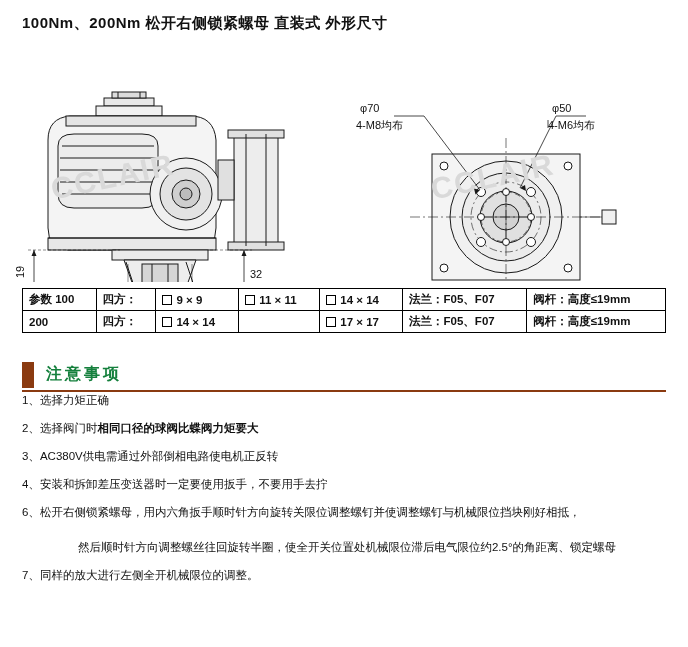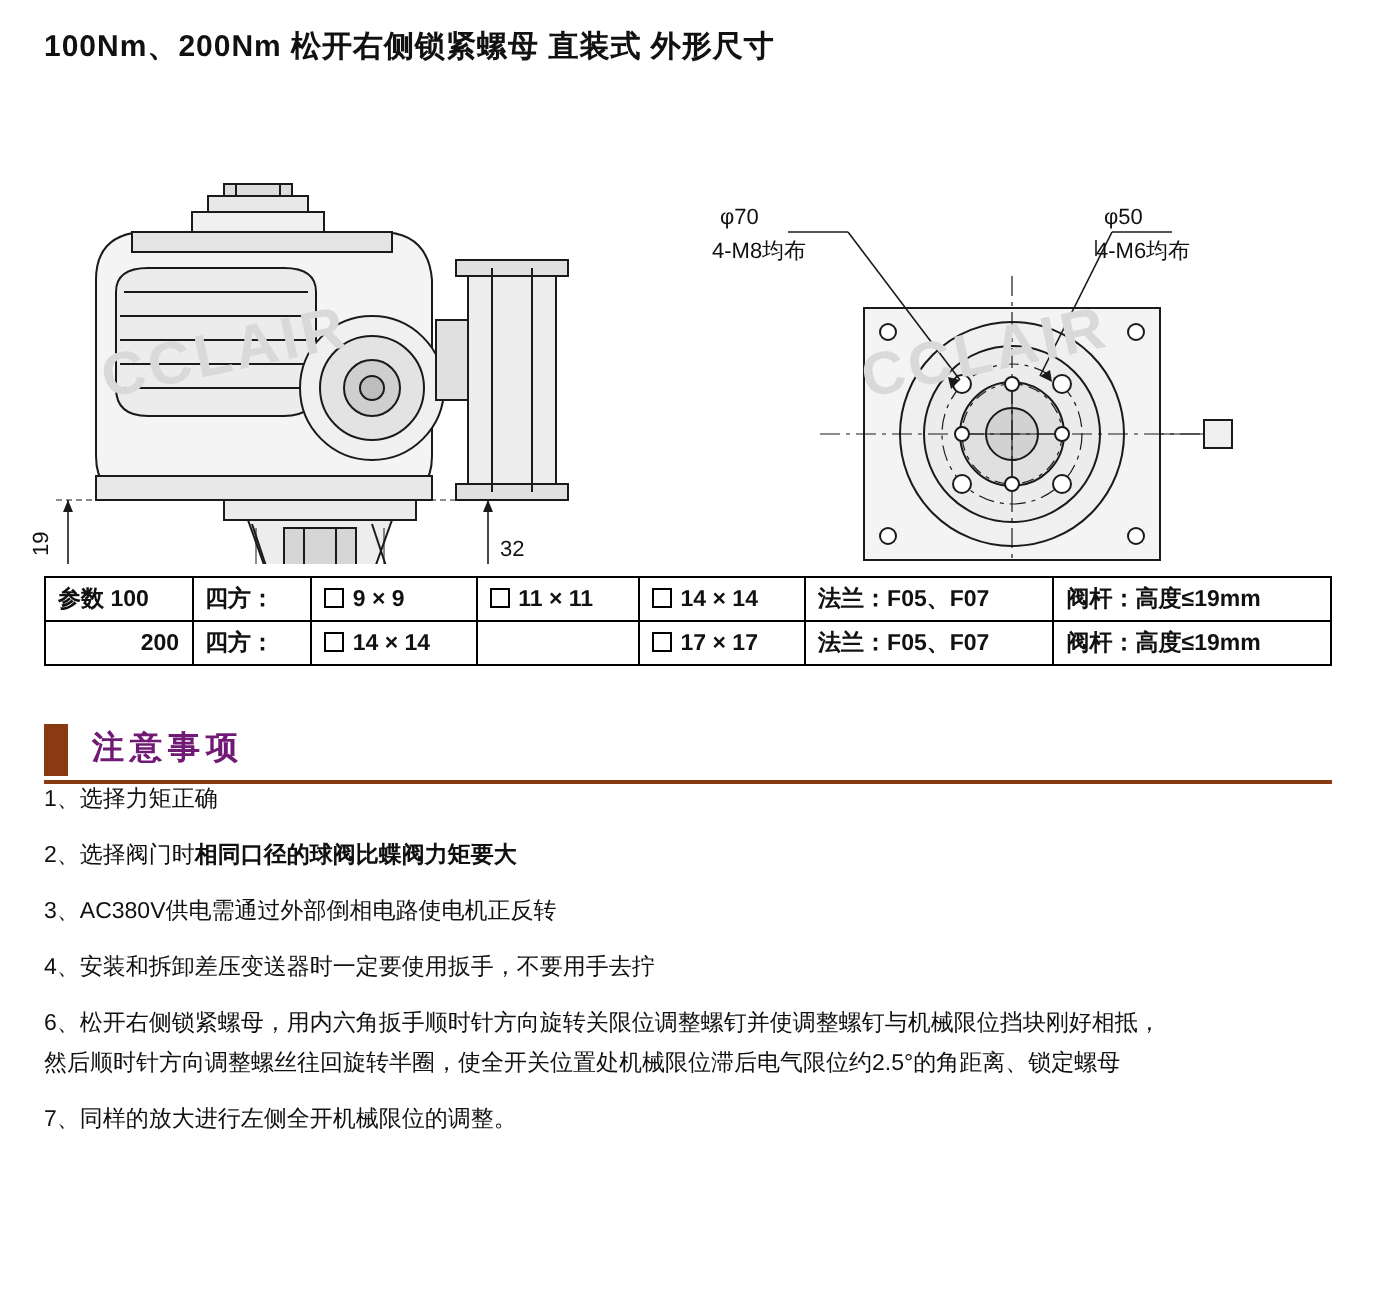--- a/index.html
+++ b/index.html
@@ -51,35 +51,35 @@
 
   
   .notice-bar {
     position:absolute; left:22px; top:362px; width:644px; height:26px;
   }
   .notice-accent {
     position:absolute; left:0; top:0; width:12px; height:26px; background:#8a3a10;
   }
   .notice-label {
     position:absolute; left:24px; top:2px;
-    font-size:16px; font-weight:bold; color:#701a75;
+    font-size:16px; font-weight:bold; color:#15803d;
     letter-spacing:3px;
   }
   .notice-rule {
     position:absolute; left:22px; top:390px; width:644px; height:2px; background:#8a3a10;
   }
 
   
   .notes {
     position:absolute; left:22px; top:392px; width:650px;
     font-size:11.5px; line-height:17px;
   }
   .note { margin-bottom:11px; white-space:nowrap; }
   .note b { font-weight:bold; }
-  .note .cont { display:block; margin-top:3px; white-space:nowrap; }
+  .note .cont { display:block; margin-top:18px; white-space:nowrap;text-align:center; }
 </style>
 </head>
 <body>
 
 <div class="page">
 
   <div class="title">100Nm、200Nm  松开右侧锁紧螺母  直装式  外形尺寸</div>
 
   <div class="drawings">
 
@@ -208,21 +208,21 @@
       <tr>
         <td>参数 100</td>
         <td>四方：</td>
         <td><span class="chk"></span><span>9 × 9</span></td>
         <td><span class="chk"></span><span>11 × 11</span></td>
         <td><span class="chk"></span><span>14 × 14</span></td>
         <td>法兰：F05、F07</td>
         <td>阀杆：高度≤19mm</td>
       </tr>
       <tr>
-        <td style="text-align:right;">200</td>
+        <td style="text-align:left;">200</td>
         <td>四方：</td>
         <td><span class="chk"></span><span>14 × 14</span></td>
         <td></td>
         <td><span class="chk"></span><span>17 × 17</span></td>
         <td>法兰：F05、F07</td>
         <td>阀杆：高度≤19mm</td>
       </tr>
     </tbody>
   </table>
 

